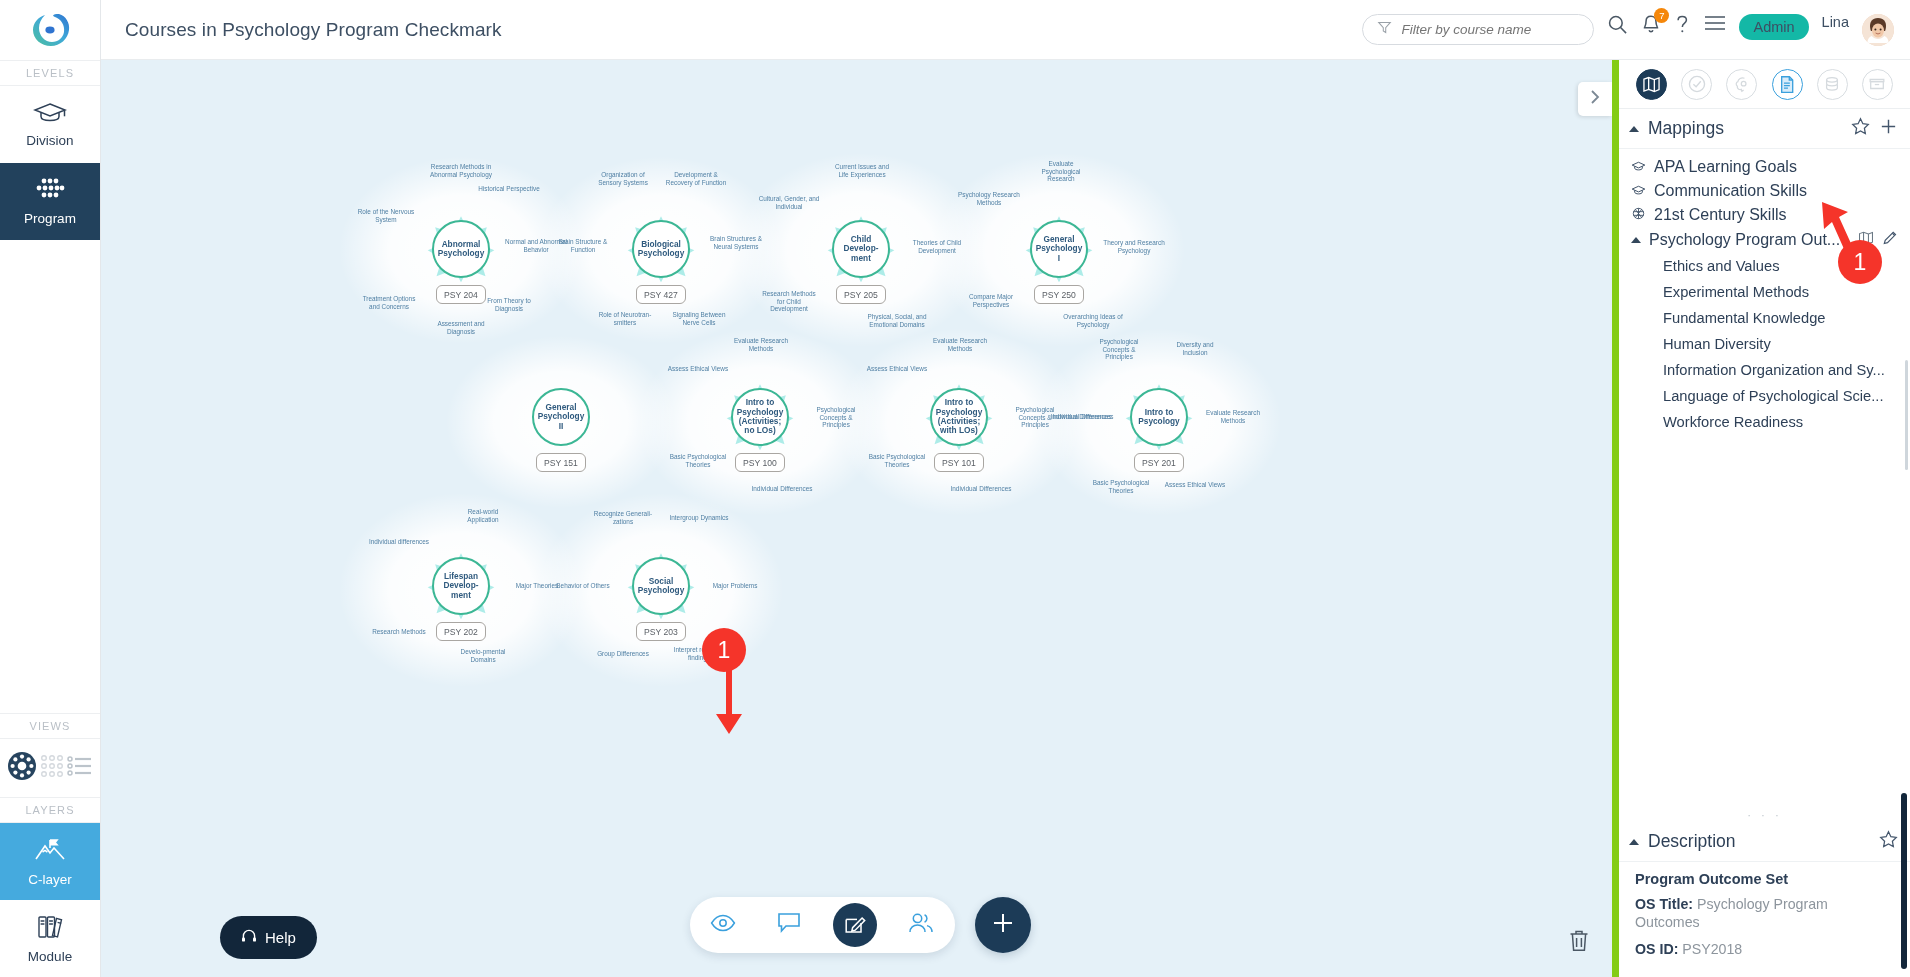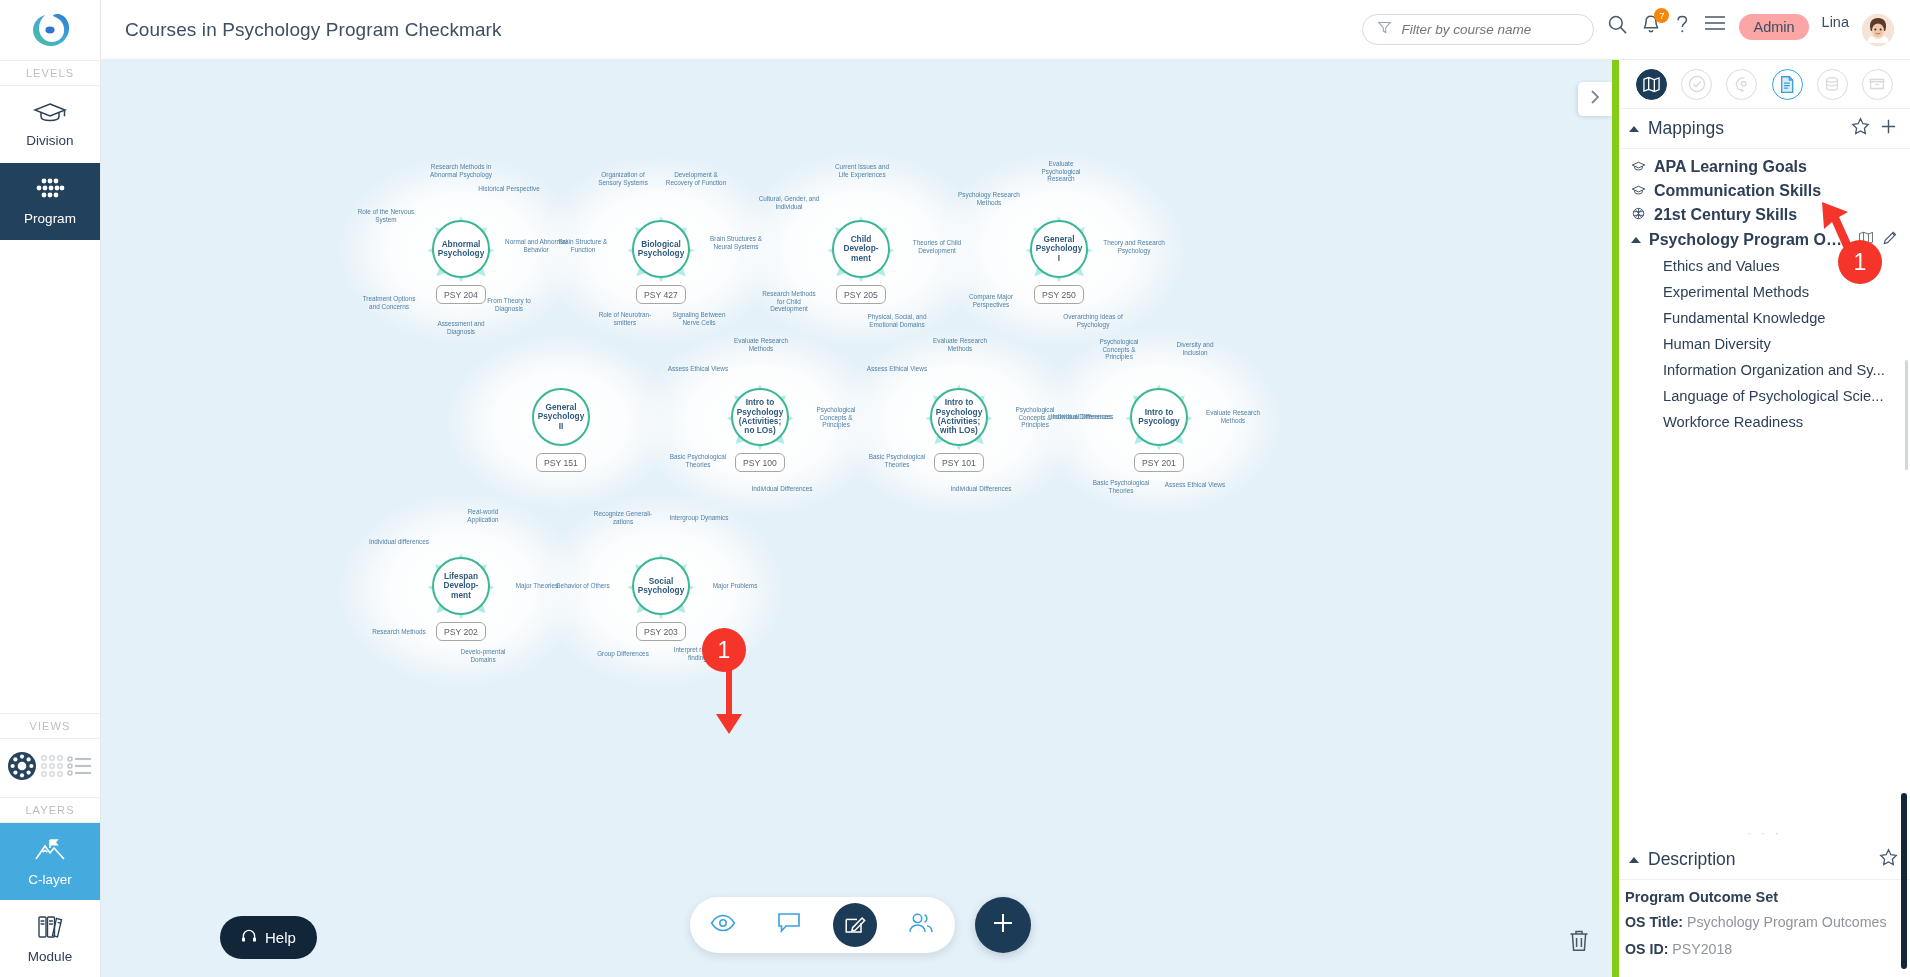--- a/index.html
+++ b/index.html
@@ -29,21 +29,21 @@
             border-bottom:1px solid #e9ecee; position:relative; z-index:20;}
   .page-title { font-size:19px; color:#3d4f63; font-weight:400; letter-spacing:.1px; }
   .hdr-right { margin-left:auto; display:flex; align-items:flex-start; gap:13px; }
   .filter-box { width:232px; height:31px; border:1px solid #d7dbe0; border-radius:16px; display:flex;
                 align-items:center; gap:9px; padding:0 14px; }
   .filter-box input { border:0; outline:0; font-size:13.5px; font-style:italic; color:#8d959d;
                       font-family:"Liberation Sans", sans-serif; width:100%; background:transparent;}
   .hdr-ico { cursor:pointer; display:flex; align-items:center; position:relative; }
   .badge { position:absolute; top:-6px; right:-8px; background:#f5870a; color:#fff; font-size:9.5px;
            width:15px; height:15px; border-radius:50%; display:flex; align-items:center; justify-content:center; }
-  .pill-admin { background:#fca5a5; color:#3d4f63; border-radius:14px; padding:5px 14px; font-size:14.5px; cursor:pointer;}
+  .pill-admin { background:#14b8a6; color:#3d4f63; border-radius:14px; padding:5px 14px; font-size:14.5px; cursor:pointer;}
   .user-name { font-size:14.5px; color:#3d4f63; cursor:pointer;}
   .avatar { width:32px; height:32px; border-radius:50%; overflow:hidden; background:#f0d7c4; cursor:pointer;}
 
   
   .body-row { flex:1 1 auto; display:flex; min-height:0; position:relative; }
 
   
   .canvas { position:relative; flex:1 1 auto; background:#e5f1f8; overflow:hidden; }
   .canvas-wash { position:absolute; inset:0;
     background:
@@ -99,27 +99,27 @@
             justify-content:center; cursor:pointer; }
   .rp-tab.dark { background:#1c3b57; border-color:#1c3b57; }
   .rp-tab.active { border-color:#3aa0dd; }
   .sec-head { display:flex; align-items:center; gap:9px; padding:8px 12px 8px 10px; border-bottom:1px solid #eef1f3;}
   .sec-head .ttl { font-size:17.5px; color:#2e4057; }
   .sec-head .sp { margin-left:auto; display:flex; align-items:center; gap:9px; }
   .caret { width:0; height:0; border-left:5px solid transparent; border-right:5px solid transparent;
            border-bottom:6px solid #33475b; cursor:pointer;}
   .map-list { padding:6px 0 0 0; overflow:hidden; flex:0 0 auto; }
   .map-row { display:flex; align-items:center; gap:8px; padding:3px 12px 3px 12px; cursor:pointer; }
-  .map-row .t { font-size:16px; color:#2e4057; white-space:nowrap; overflow:hidden; text-overflow:ellipsis;font-weight:bold;}
+  .map-row .t { font-size:16px; color:#2e4057; white-space:nowrap; overflow:hidden; text-overflow:ellipsis;}
   .map-row .icons { margin-left:auto; display:flex; align-items:center; gap:8px; }
   .sub-row { padding:5px 12px 5px 44px; font-size:14.7px; color:#2e4057; cursor:pointer; }
   .rp-spacer { flex:1 1 auto; }
   .rp-scroll-handle { position:absolute; right:2px; top:300px; width:3px; height:110px; background:#cfd6dc; border-radius:2px; }
   .dotdot { text-align:center; color:#c6ccd2; font-size:13px; letter-spacing:3px; padding:2px 0 0; }
-  .desc-body { padding:4px 14px 10px 6px; overflow:hidden; }
+  .desc-body { padding:4px 14px 10px 16px; overflow:hidden; }
   .desc-body .h { font-size:14.5px; font-weight:700; color:#2e4057; margin:5px 0 8px; }
   .desc-body p { font-size:14.2px; line-height:18px; color:#8d959d; margin-bottom:9px; }
   .desc-body p b { color:#2e4057; font-weight:700; }
   .desc-scrollbar { position:absolute; right:3px; bottom:8px; width:6px; height:176px; background:#12263a; border-radius:3px;}
 
   
   .ann { position:absolute; pointer-events:none; z-index:60; }
   .ann-num { width:44px; height:44px; border-radius:50%; background:#f5342a; color:#fff; font-size:23px;
              display:flex; align-items:center; justify-content:center; font-family:"Liberation Sans",sans-serif;}
 </style>

